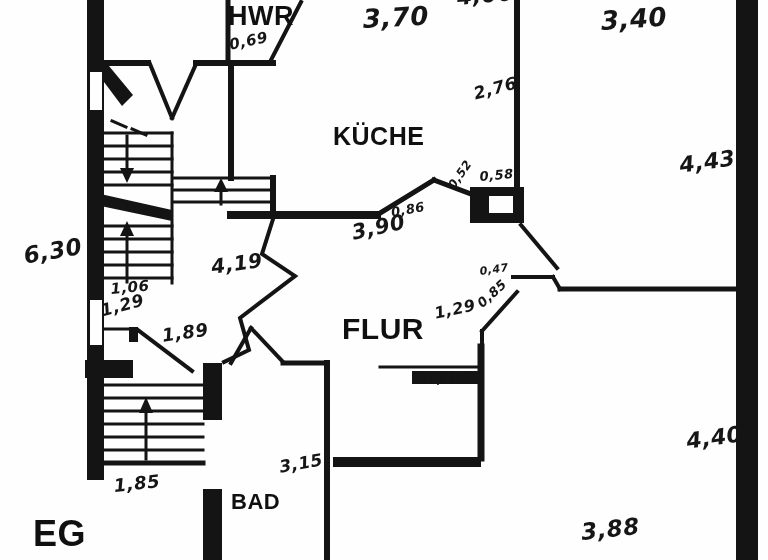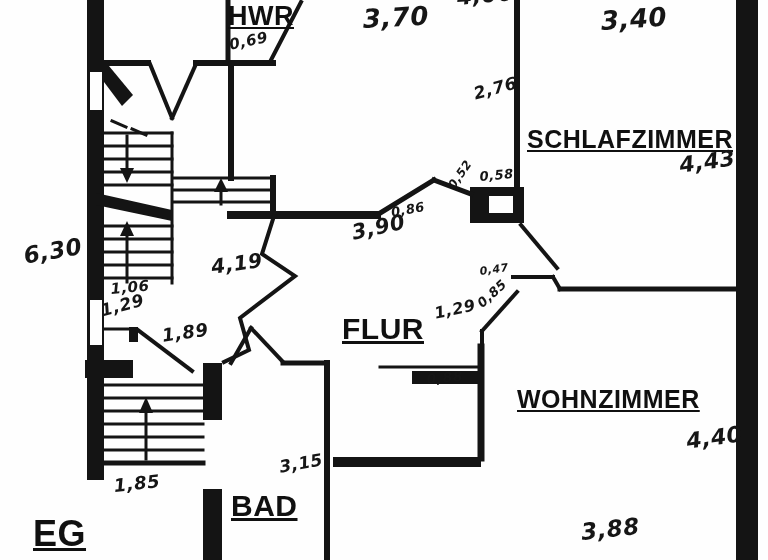--- a/index.html
+++ b/index.html
@@ -6,21 +6,20 @@
   .plan{
     position:relative;width:768px;height:560px;overflow:hidden;
     background:#fefefe;font-family:"Liberation Sans",sans-serif;color:#141414;
   }
   .plan svg{position:absolute;left:0;top:0;}
   #labels{position:absolute;left:0;top:0;width:100%;height:100%;}
   .room-label{
     position:absolute;font-family:"Liberation Sans",sans-serif;font-weight:700;
     color:#101010;white-space:nowrap;letter-spacing:0.5px;line-height:1;
     transform-origin:left top;
-    text-decoration:underline;
   }
   .hand{
     position:absolute;font-family:"DejaVu Sans",sans-serif;font-style:italic;
     font-weight:600;color:#161616;white-space:nowrap;line-height:1;
     transform-origin:left top;letter-spacing:0.5px;
   }
 </style>
 </head>
 <body>
 
@@ -122,24 +121,23 @@
           <path d="M104 450 H203"></path>
         <path d="M104 463 H203" stroke-width="5"></path>
         <path d="M146 459 V410"></path>
       </g>
 
     </g>
   </svg>
 
   <div id="labels">
       <span class="room-label" style="left: 228px; top: 3px; font-size: 27px; transform: rotate(0deg);">HWR</span>
-      <span class="room-label" style="left: 527px; top: 127px; font-size: 25px; transform: rotate(0deg);">SCHLAFZIMMER</span>
+      <span class="room-label" style="left: 333px; top: 124px; font-size: 25px; transform: rotate(0deg);">KÜCHE</span>
       <span class="room-label" style="left: 342px; top: 314px; font-size: 30px; transform: rotate(0deg);">FLUR</span>
-      <span class="room-label" style="left: 517px; top: 387px; font-size: 25px; transform: rotate(0deg);">WOHNZIMMER</span>
-      <span class="room-label" style="left: 231px; top: 491px; font-size: 30px; transform: rotate(0deg);">BAD</span>
+      <span class="room-label" style="left: 231px; top: 491px; font-size: 22px; transform: rotate(0deg);">BAD</span>
       <span class="room-label" style="left: 33px; top: 516px; font-size: 36px; transform: rotate(0deg);">EG</span>
       <span class="hand" style="left: 362px; top: 6px; font-size: 26px; transform: rotate(-3deg);">3,70</span>
       <span class="hand" style="left: 456px; top: -13px; font-size: 22px; transform: rotate(-5deg);">4,06</span>
       <span class="hand" style="left: 600px; top: 8px; font-size: 26px; transform: rotate(-4deg);">3,40</span>
       <span class="hand" style="left: 228px; top: 38px; font-size: 15px; transform: rotate(-12deg);">0,69</span>
       <span class="hand" style="left: 472px; top: 86px; font-size: 17px; transform: rotate(-15deg);">2,76</span>
       <span class="hand" style="left: 678px; top: 155px; font-size: 22px; transform: rotate(-8deg);">4,43</span>
       <span class="hand" style="left: 446px; top: 184px; font-size: 12px; transform: rotate(-55deg);">0,52</span>
       <span class="hand" style="left: 479px; top: 170px; font-size: 13px; transform: rotate(-5deg);">0,58</span>
       <span class="hand" style="left: 390px; top: 206px; font-size: 13px; transform: rotate(-10deg);">0,86</span>

